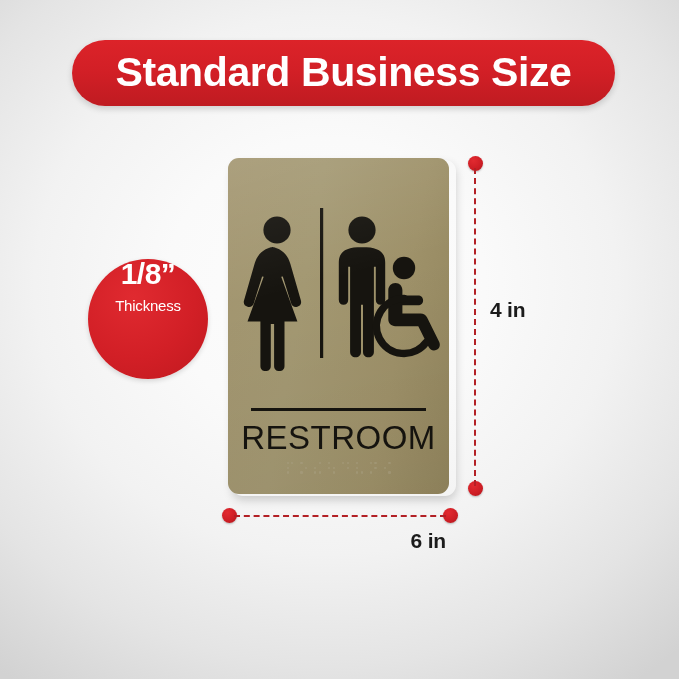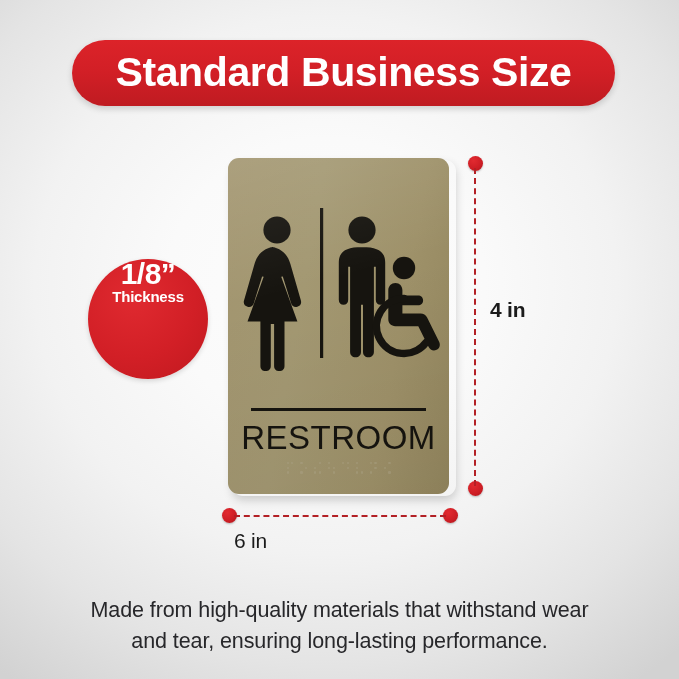--- a/index.html
+++ b/index.html
@@ -53,21 +53,22 @@
     box-shadow:0 2px 5px rgba(0,0,0,.14);
     display:flex; flex-direction:column;
     align-items:center; justify-content:flex-start;
     color:#fff;
   }
   #thickness-value {
     font-size:30px; font-weight:bold; line-height:1;
     letter-spacing:-0.5px;
   }
   #thickness-label {
-    font-size:15px; font-weight:bold; line-height:1;
+    font-size:15px; font-weight:normal; line-height:1;
+    margin-top:9px;
     letter-spacing:-0.2px;
   }
 
   
   #sign-wrap {
     position:absolute;
     left:228px; top:158px;
     width:228px; height:338px;
   }
   #sign-edge {
@@ -155,22 +156,22 @@
 
   #label-height {
     position:absolute;
     left:490px; top:298px;
     font-size:21px; font-weight:bold; color:#1b1b1b;
     letter-spacing:-0.2px;
   }
   #label-width {
     position:absolute;
     left:0; top:529px; width:679px;
-    text-align:left;
-    font-size:21px; font-weight:normal; color:#1b1b1b;
+    text-align:right;
+    font-size:21px; font-weight:bold; color:#1b1b1b;
     letter-spacing:-0.2px;
   }
   #label-width span { margin-left:-340px; display:inline-block; }
 
   
   #caption {
     position:absolute;
     left:40px; top:595px;
     width:599px;
     text-align:center;
@@ -397,18 +398,14 @@
   <div class="dot" id="dot-h-top"></div>
   <div class="dot" id="dot-h-bot"></div>
   <div id="line-height"></div>
   <div id="label-height">4 in</div>
 
   <div class="dot" id="dot-w-left"></div>
   <div class="dot" id="dot-w-right"></div>
   <div id="line-width"></div>
   <div id="label-width" style="left: 234px; width: 212px;"><span style="margin-left: 0px;">6 in</span></div>
 
-  <div id="caption">
-    <div>Made from high-quality materials that withstand wear</div>
-    <div>and tear, ensuring long-lasting performance.</div>
-  </div>
 
 </div>
 
 </body></html>

